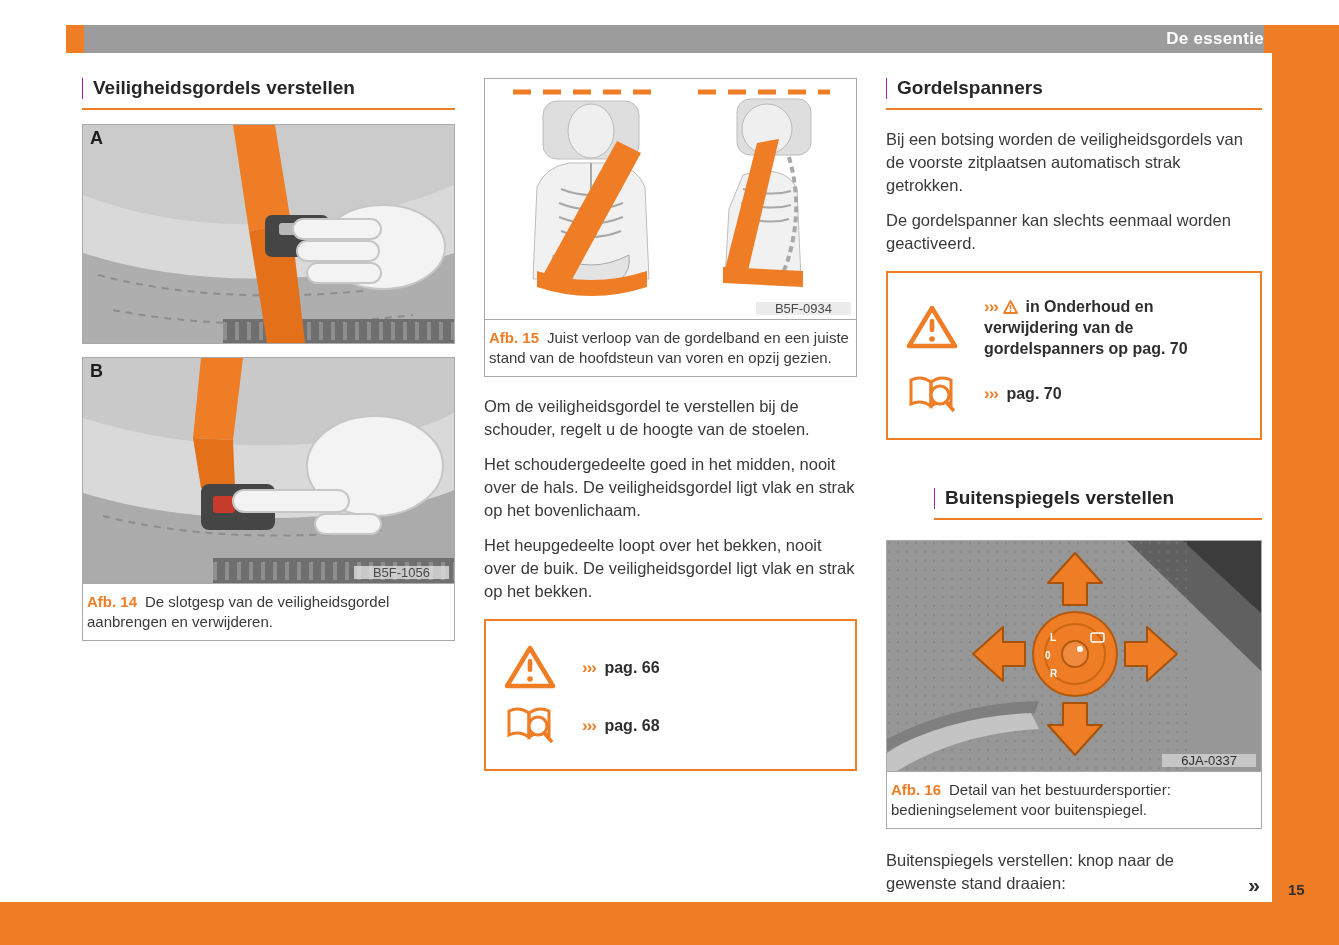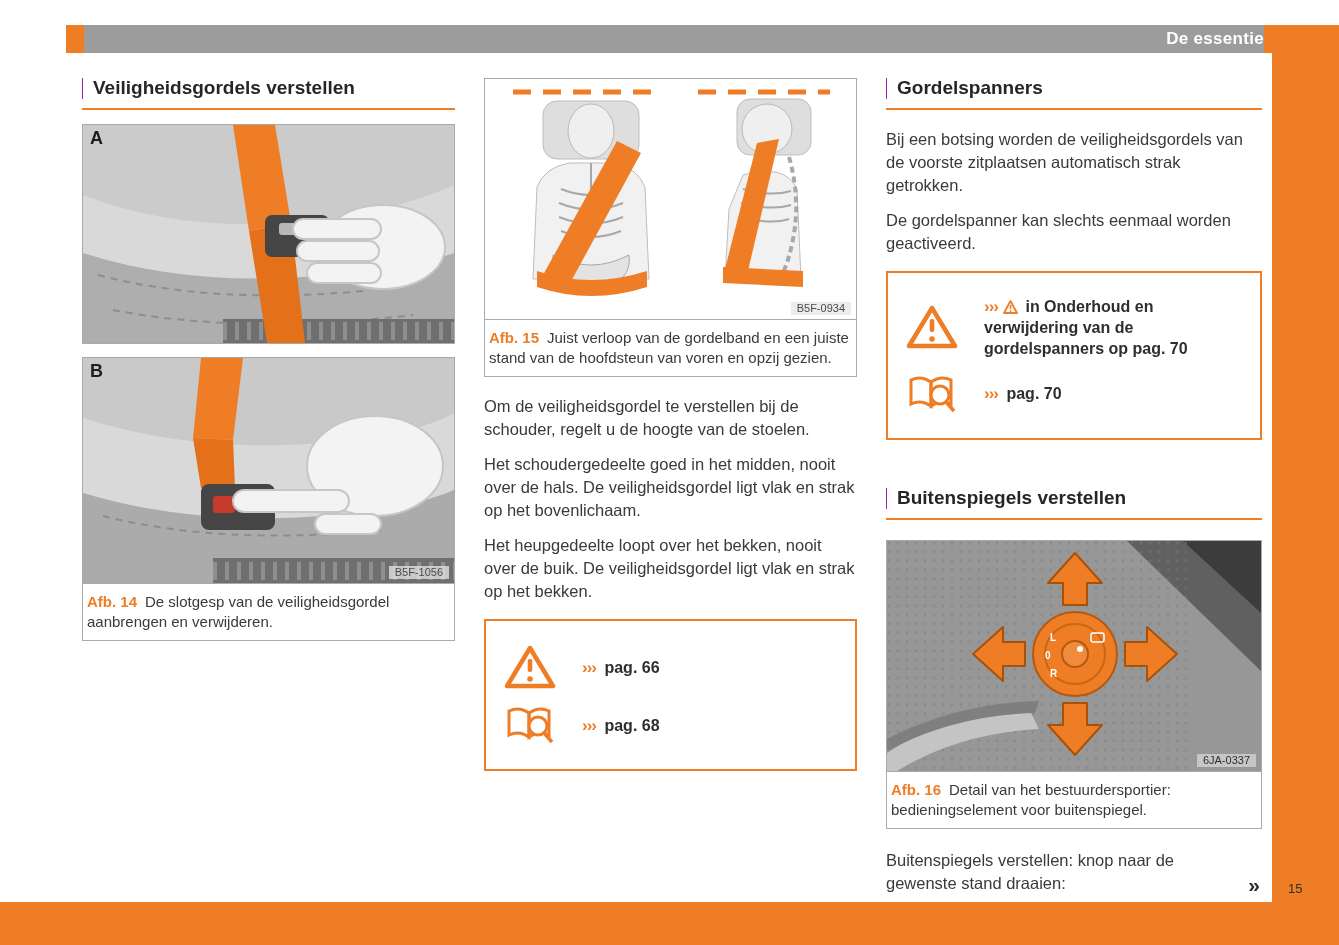--- a/index.html
+++ b/index.html
@@ -11,44 +11,44 @@
   }
   .abs{position:absolute;}
   
   .header-accent-left{left:66px;top:25px;width:18px;height:28px;background:#ee7d26;}
   .header-gray{left:84px;top:25px;width:1180px;height:28px;background:#9c9c9c;
     display:flex;align-items:center;justify-content:flex-end;}
   .header-gray span{color:#ffffff;font-weight:bold;font-size:17px;letter-spacing:0.3px;}
   .header-accent-right{left:1264px;top:25px;width:75px;height:28px;background:#ee7d26;}
   .border-right{left:1272px;top:25px;width:67px;height:920px;background:#ee7d26;}
   .border-bottom{left:0;top:902px;width:1339px;height:43px;background:#ee7d26;}
-  .page-number{left:1288px;top:881px;font-size:13px;font-weight:normal;color:#332f2c;z-index:3;}
+  .page-number{left:1288px;top:881px;font-size:15px;font-weight:bold;color:#332f2c;z-index:3;}
 
   
   .col{position:absolute;top:78px;}
   .col1{left:82px;width:373px;}
   .col2{left:484px;width:373px;}
   .col3{left:886px;width:376px;}
 
   .heading{border-bottom:2px solid #ee7d26;padding-bottom:9px;margin:0 0 14px 0;}
   .heading .htext{font-size:19px;font-weight:bold;color:#262626;
     border-left:1px solid #a21caf;padding-left:10px;display:inline-block;line-height:1.1;}
-  .heading.h2{margin-top:48px;}
+  .heading.h2{margin-top:48px;margin-left:48px;}
 
   p.body{font-size:16.5px;line-height:23px;margin:0 0 12px 0;color:#3a3a3a;}
   p.body.first{margin-top:18px;}
 
   
   .fig{margin:0;}
   .photo{position:relative;border:1px solid #a9a9a9;line-height:0;background:#d9d9d9;}
   .photo svg{display:block;}
   .photo + .photo{margin-top:13px;}
   .panel-label{position:absolute;left:7px;top:4px;font-size:18px;font-weight:bold;color:#1d1d1d;line-height:1;}
-  .photo-code{position:absolute;right:5px;bottom:4px;font-size:11px;color:#4a4a4a;
-    background:rgba(230,230,230,0.75);padding:0 6px;line-height:13px;}
+  .photo-code{position:absolute;right:5px;bottom:4px;font-size:13px;color:#4a4a4a;
+    background:rgba(230,230,230,0.75);padding:0 19px;line-height:13px;}
   .photo-code.on-dark{color:#2f2f2f;background:rgba(210,210,210,0.8);}
   .caption{border:1px solid #a9a9a9;margin-top:-1px;padding:8px 4px;
     font-size:15px;line-height:20px;color:#3a3a3a;background:#ffffff;display:block;}
   .caption .afb{color:#ee7d26;font-weight:bold;margin-right:8px;}
 
   
   .refbox{border:2px solid #ee7d26;padding:23px 16px;display:flex;flex-direction:column;gap:14px;margin-top:16px;}
   .refrow{display:flex;align-items:center;gap:0;}
   .refic{width:56px;flex:0 0 56px;display:flex;align-items:center;justify-content:center;}
   .reftext{margin-left:24px;font-size:16px;line-height:21px;color:#2e2e2e;}

